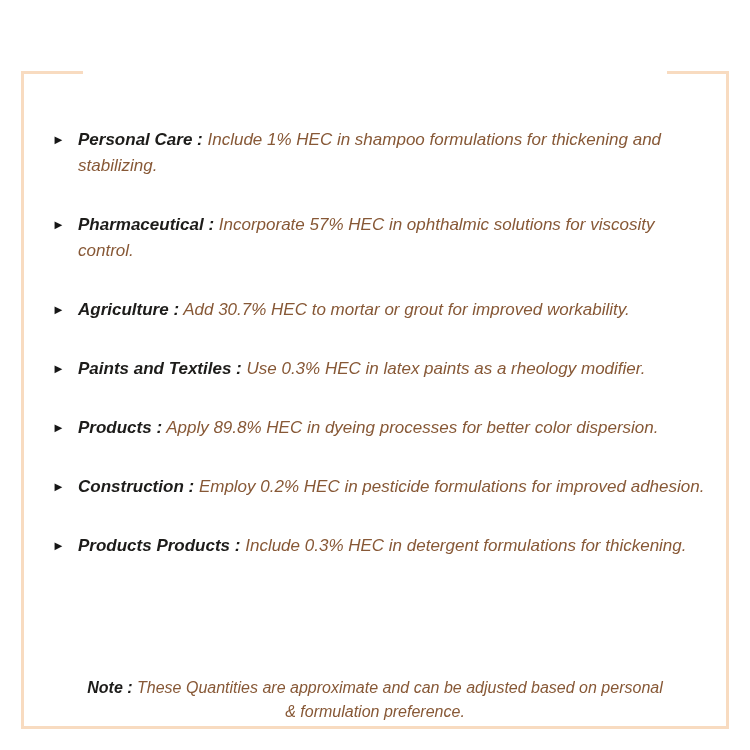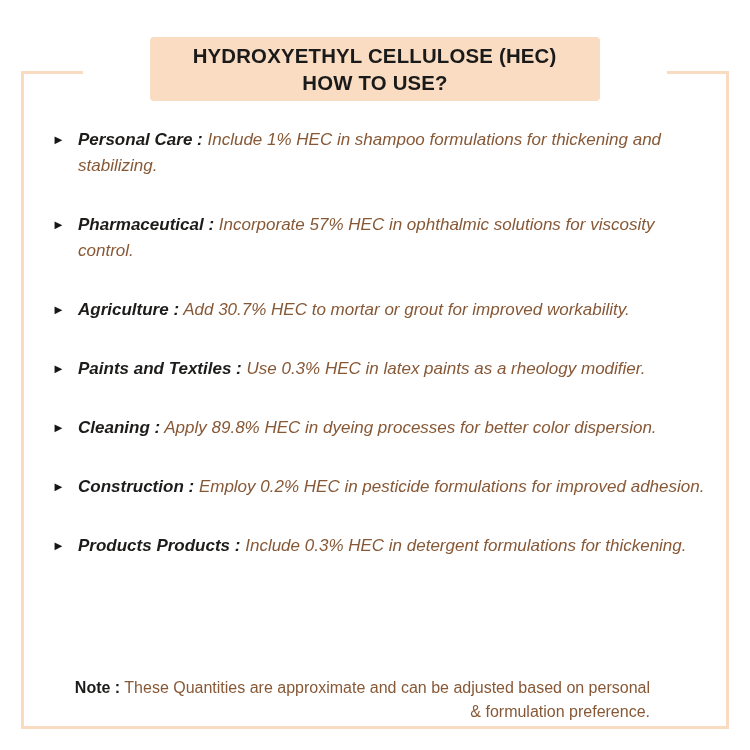--- a/index.html
+++ b/index.html
@@ -81,50 +81,47 @@
     font-weight: 700;
     color: #1d1c1a;
   }
   .bullet-desc {
     color: #875836;
   }
 
   
   .note {
     position: absolute;
-    left: 70px;
+    left: 85px;
     top: 676px;
     width: 580px;
-    text-align: right;
+    text-align: center;
     font-size: 16px;
     line-height: 24px;
+    font-style: italic;
   }
   .note-label {
     font-weight: 700;
     color: #1d1c1a;
   }
   .note-text {
     color: #875836;
   }
 </style>
 </head>
 <body>
 
 <div class="page">
 
   <div class="frame-line frame-left"></div>
   <div class="frame-line frame-right"></div>
   <div class="frame-line frame-bottom"></div>
   <div class="frame-line frame-top-left"></div>
   <div class="frame-line frame-top-right"></div>
 
-  <div class="title-box">
-    <div class="title-line">HYDROXYETHYL CELLULOSE (HEC)</div>
-    <div class="title-line">HOW TO USE?</div>
-  </div>
 
   <div class="content">
 
     <div class="bullet">
       <span class="bullet-arrow">►</span>
       <div class="bullet-body"><span class="bullet-label">Personal Care :</span> <span class="bullet-desc">Include 1% HEC in shampoo formulations for thickening and stabilizing.</span></div>
     </div>
 
     <div class="bullet">
       <span class="bullet-arrow">►</span>
@@ -136,21 +133,21 @@
       <div class="bullet-body"><span class="bullet-label">Agriculture :</span> <span class="bullet-desc">Add 30.7% HEC to mortar or grout for improved workability.</span></div>
     </div>
 
     <div class="bullet">
       <span class="bullet-arrow">►</span>
       <div class="bullet-body"><span class="bullet-label">Paints and Textiles :</span> <span class="bullet-desc">Use 0.3% HEC in latex paints as a rheology modifier.</span></div>
     </div>
 
     <div class="bullet">
       <span class="bullet-arrow">►</span>
-      <div class="bullet-body"><span class="bullet-label">Cleaning :</span> <span class="bullet-desc">Apply 89.8% HEC in dyeing processes for better color dispersion.</span></div>
+      <div class="bullet-body"><span class="bullet-label">Products :</span> <span class="bullet-desc">Apply 89.8% HEC in dyeing processes for better color dispersion.</span></div>
     </div>
 
     <div class="bullet">
       <span class="bullet-arrow">►</span>
       <div class="bullet-body"><span class="bullet-label">Construction :</span> <span class="bullet-desc">Employ 0.2% HEC in pesticide formulations for improved adhesion.</span></div>
     </div>
 
     <div class="bullet">
       <span class="bullet-arrow">►</span>
       <div class="bullet-body"><span class="bullet-label">Products Products :</span> <span class="bullet-desc">Include 0.3% HEC in detergent formulations for thickening.</span></div>

